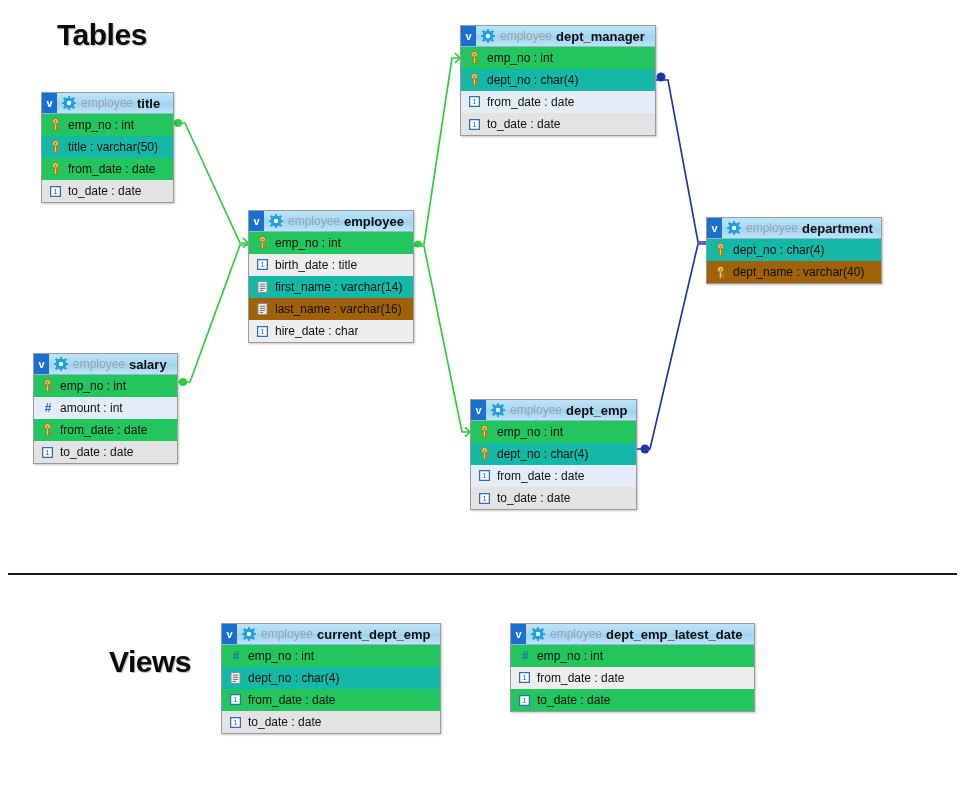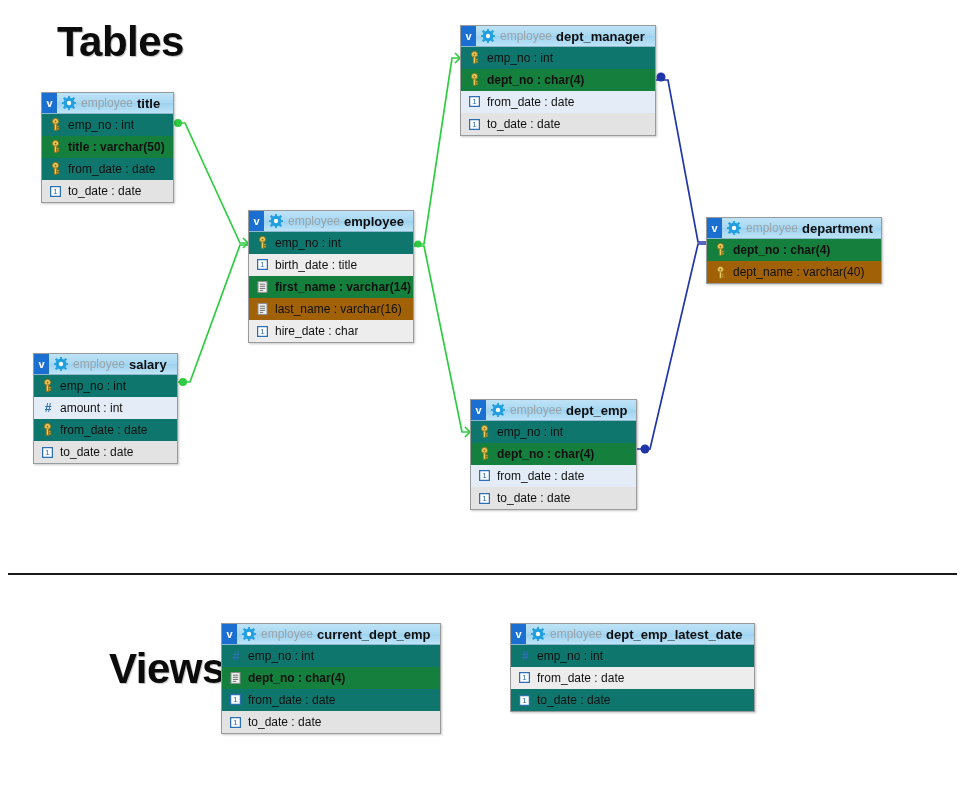--- a/index.html
+++ b/index.html
@@ -7,21 +7,21 @@
     width:965px;height:791px;position:relative;overflow:hidden;
     background:#ffffff;
     font-family:"Liberation Sans","DejaVu Sans",sans-serif;
     -webkit-font-smoothing:antialiased;
   }
   #canvas{position:absolute;left:0;top:0;width:965px;height:791px;}
 
   
   .section-title{
     position:absolute;
-    font-size:42px;font-weight:bold;color:#0b0b0b;
+    font-size:30px;font-weight:bold;color:#0b0b0b;
     letter-spacing:-0.5px;
     text-shadow:1px 1px 1px rgba(0,0,0,0.25);
     white-space:nowrap;
   }
 
   .divider{
     position:absolute;
     height:0;border-top:2px solid #1b1b1b;
   }
 
@@ -69,23 +69,23 @@
   .ent-row{
     height:22px;
     display:flex;align-items:center;
     font-size:12px;color:#101010;
     padding-left:6px;
     box-sizing:border-box;
     border-bottom:1px solid transparent;
     white-space:nowrap;
   }
   .ent-row:last-child{border-bottom:none;}
-  .row-white{background:#0f766e;}
+  .row-white{background:#22c55e;}
   .row-grey{background:#e3e3e3;}
-  .row-pink{background:#15803d;font-weight:bold;}
+  .row-pink{background:#14b8a6;}
   .row-pink2{background:#a16207;}
   .row-blue{background:#e4edf7;}
   .row-lgrey{background:#ededed;}
 
   .ficon{
     flex:0 0 auto;width:15px;height:15px;margin-right:5px;
     display:flex;align-items:center;justify-content:center;
   }
   .fname{overflow:hidden;text-overflow:ellipsis;}
 </style>

